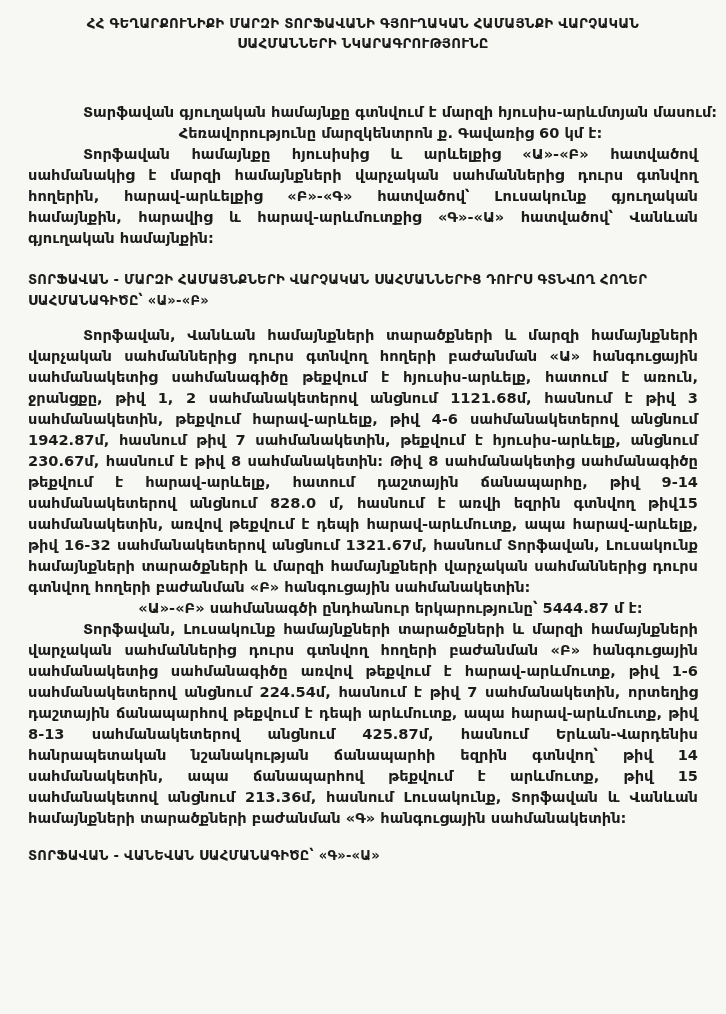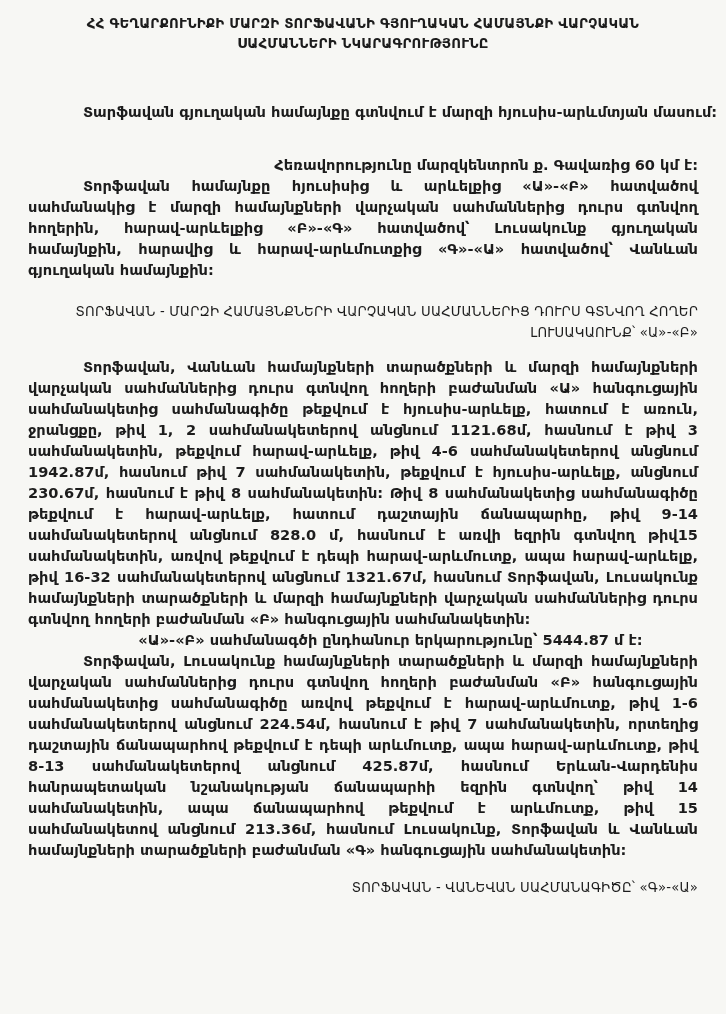--- a/index.html
+++ b/index.html
@@ -21,33 +21,32 @@
   }
   .doc-title {
     text-align: center;
     font-size: 13.4px;
     line-height: 20px;
     margin-bottom: 47px;
     letter-spacing: 0.2px;
   }
   .indent-line {
     text-indent: 55px;
-    text-align: right;
+    text-align: center;
     white-space: nowrap;
-    margin-top: 32px;
   }
   .para {
     text-indent: 55px;
     text-align: justify;
   }
   .sec-heading {
-    text-align: right;
+    text-align: left;
     font-size: 13.2px;
     line-height: 21px;
-    font-weight: normal;
+    font-weight: bold;
     letter-spacing: 0.2px;
   }
   .sec-heading.h-ab   { margin-top: 21px; margin-bottom: 13px; }
   .sec-heading.h-bg   { margin-top: 72px; margin-bottom: 26px; }
   .sec-heading.h-ga   { margin-top: 17px; margin-bottom: 34px; }
   .total-line {
     text-indent: 55px;
     text-align: center;
     white-space: nowrap;
   }
@@ -62,21 +61,21 @@
     <div>ՍԱՀՄԱՆՆԵՐԻ ՆԿԱՐԱԳՐՈՒԹՅՈՒՆԸ</div>
   </header>
 
   <p class="indent-line">Տարֆավան գյուղական համայնքը գտնվում է մարզի հյուսիս-արևմտյան մասում:</p>
   <p class="indent-line">Հեռավորությունը մարզկենտրոն ք. Գավառից 60 կմ է:</p>
   <p class="para">Տորֆավան համայնքը հյուսիսից և արևելքից «Ա»-«Բ» հատվածով սահմանակից է մարզի համայնքների վարչական սահմաններից դուրս գտնվող հողերին, հարավ-արևելքից «Բ»-«Գ» հատվածով՝ Լուսակունք գյուղական համայնքին, հարավից և հարավ-արևմուտքից «Գ»-«Ա» հատվածով՝ Վանևան գյուղական համայնքին:</p>
 
   <section>
     <h2 class="sec-heading h-ab">
       <div>ՏՈՐՖԱՎԱՆ - ՄԱՐԶԻ ՀԱՄԱՅՆՔՆԵՐԻ ՎԱՐՉԱԿԱՆ ՍԱՀՄԱՆՆԵՐԻՑ ԴՈՒՐՍ ԳՏՆՎՈՂ ՀՈՂԵՐ</div>
-      <div>ԼՈՒՍԱԿԱՈՒՆՔ՝ «Ա»-«Բ»</div>
+      <div>ՍԱՀՄԱՆԱԳԻԾԸ՝ «Ա»-«Բ»</div>
     </h2>
     <p class="para">Տորֆավան, Վանևան համայնքների տարածքների և մարզի համայնքների վարչական սահմաններից դուրս գտնվող հողերի բաժանման «Ա» հանգուցային սահմանակետից սահմանագիծը թեքվում է հյուսիս-արևելք, հատում է առուն, ջրանցքը, թիվ 1, 2 սահմանակետերով անցնում 1121.68մ, հասնում է թիվ 3 սահմանակետին, թեքվում հարավ-արևելք, թիվ 4-6 սահմանակետերով անցնում 1942.87մ, հասնում թիվ 7 սահմանակետին, թեքվում է հյուսիս-արևելք, անցնում 230.67մ, հասնում է թիվ 8 սահմանակետին: Թիվ 8 սահմանակետից սահմանագիծը թեքվում է հարավ-արևելք, հատում դաշտային ճանապարհը, թիվ 9-14 սահմանակետերով անցնում 828.0 մ, հասնում է առվի եզրին գտնվող թիվ15 սահմանակետին, առվով թեքվում է դեպի հարավ-արևմուտք, ապա հարավ-արևելք, թիվ 16-32 սահմանակետերով անցնում 1321.67մ, հասնում Տորֆավան, Լուսակունք համայնքների տարածքների և մարզի համայնքների վարչական սահմաններից դուրս գտնվող հողերի բաժանման «Բ» հանգուցային սահմանակետին:</p>
     <p class="total-line">«Ա»-«Բ» սահմանագծի ընդհանուր երկարությունը՝ 5444.87 մ է:</p>
   </section>
 
   <section>
     <p class="para">Տորֆավան, Լուսակունք համայնքների տարածքների և մարզի համայնքների վարչական սահմաններից դուրս գտնվող հողերի բաժանման «Բ» հանգուցային սահմանակետից սահմանագիծը առվով թեքվում է հարավ-արևմուտք, թիվ 1-6 սահմանակետերով անցնում 224.54մ, հասնում է թիվ 7 սահմանակետին, որտեղից դաշտային ճանապարհով թեքվում է դեպի արևմուտք, ապա հարավ-արևմուտք, թիվ 8-13 սահմանակետերով անցնում 425.87մ, հասնում Երևան-Վարդենիս հանրապետական նշանակության ճանապարհի եզրին գտնվող՝ թիվ 14 սահմանակետին, ապա ճանապարհով թեքվում է արևմուտք, թիվ 15 սահմանակետով անցնում 213.36մ, հասնում Լուսակունք, Տորֆավան և Վանևան համայնքների տարածքների բաժանման «Գ» հանգուցային սահմանակետին:</p>
   </section>
 
   <section>

